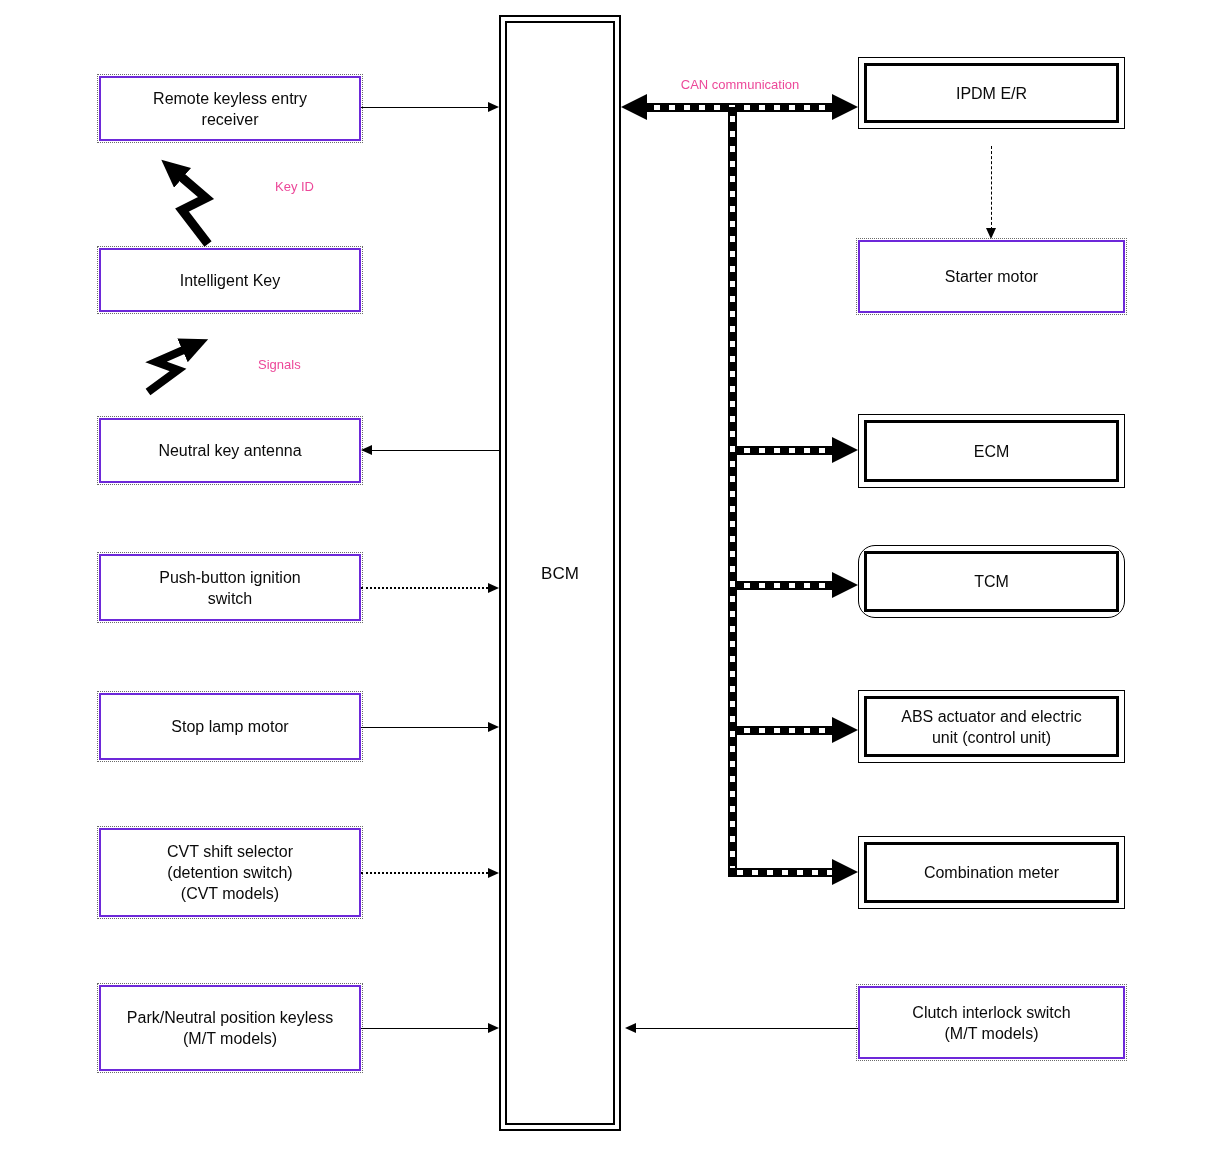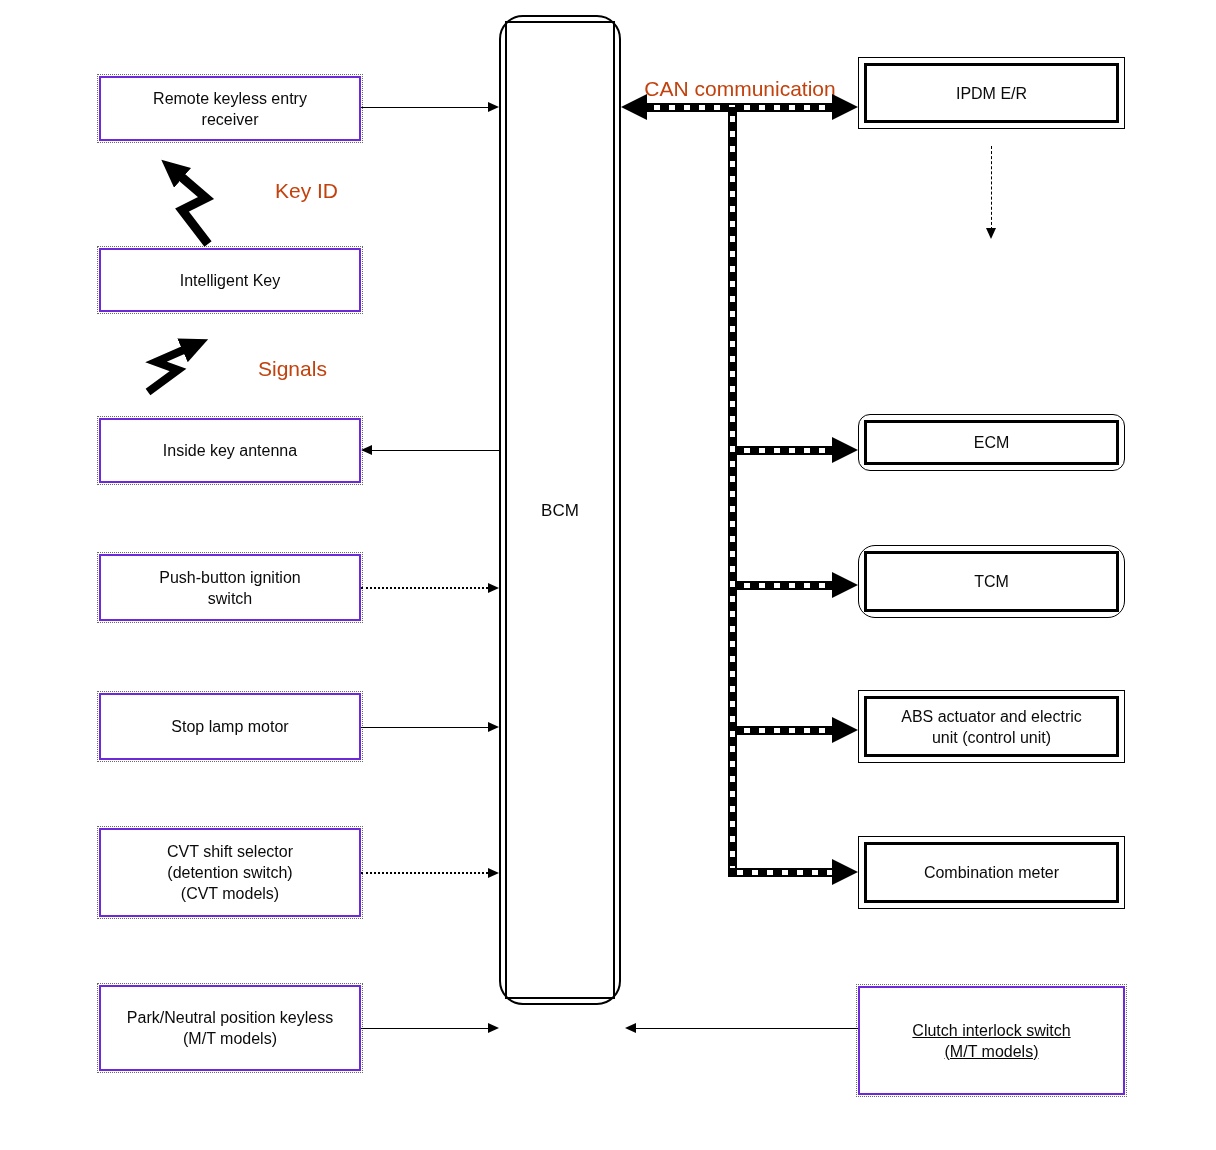--- a/index.html
+++ b/index.html
@@ -13,21 +13,21 @@
   .box-label { white-space:pre-line; text-align:center; font-size:16px; line-height:21px; color:#0a0a0a; }
   .single { border:2px solid #6d28d9; outline:1px dotted #6a6a6a; outline-offset:1px; }
   .double { border:1px solid #000; padding:5px; }
   .double .inner { box-sizing:border-box; width:100%; height:100%;
                    border:3px solid #000; display:flex; align-items:center; justify-content:center; }
   .bcm-outer { position:absolute; box-sizing:border-box; border:2px solid #000; padding:4px; background:#fff; }
   .bcm-inner { box-sizing:border-box; width:100%; height:100%; border:2px solid #000;
                display:flex; align-items:center; justify-content:center; }
   .bcm-inner .box-label { font-size:17px; }
   
-  .free-label { position:absolute; font-size:21px; color:#c2410c; white-space:nowrap; }
+  .free-label { position:absolute; font-size:13px; color:#ec4899; white-space:nowrap; }
   
   .hline { position:absolute; height:0; border-top:1px solid #000; }
   .hline.dotted { border-top:2px dotted #000; }
   .vline-dashed { position:absolute; width:0; border-left:1px dashed #000; }
   .ah-right { position:absolute; width:0; height:0;
               border-left:11px solid #000; border-top:5px solid transparent; border-bottom:5px solid transparent; }
   .ah-left  { position:absolute; width:0; height:0;
               border-right:11px solid #000; border-top:5px solid transparent; border-bottom:5px solid transparent; }
   .ah-down  { position:absolute; width:0; height:0;
               border-top:11px solid #000; border-left:5px solid transparent; border-right:5px solid transparent; }
@@ -40,35 +40,35 @@
                   border-right:26px solid #000; border-top:13px solid transparent; border-bottom:13px solid transparent; }
   .can-ah-right { position:absolute; width:0; height:0;
                   border-left:26px solid #000; border-top:13px solid transparent; border-bottom:13px solid transparent; }
   .bolt { position:absolute; }
 </style>
 </head>
 <body>
 
 <div class="canvas">
 
-  <div class="bcm-outer" style="left:499px; top:15px; width:122px; height:990px;border-radius:24px;">
+  <div class="bcm-outer" style="left:499px; top:15px; width:122px; height:1116px;">
     <div class="bcm-inner">
       <div class="box-label">BCM</div>
     </div>
   </div>
 
   <div class="box single" style="left:99px; top:76px;  width:262px; height:65px;">
     <div class="box-label">Remote keyless entry
 receiver</div>
   </div>
   <div class="box single" style="left:99px; top:248px; width:262px; height:64px;">
     <div class="box-label">Intelligent Key</div>
   </div>
   <div class="box single" style="left:99px; top:418px; width:262px; height:65px;">
-    <div class="box-label">Inside key antenna</div>
+    <div class="box-label">Neutral key antenna</div>
   </div>
   <div class="box single" style="left:99px; top:554px; width:262px; height:67px;">
     <div class="box-label">Push-button ignition
 switch</div>
   </div>
   <div class="box single" style="left:99px; top:693px; width:262px; height:67px;">
     <div class="box-label">Stop lamp motor</div>
   </div>
   <div class="box single" style="left:99px; top:828px; width:262px; height:89px;">
     <div class="box-label">CVT shift selector
@@ -78,42 +78,45 @@
   <div class="box single" style="left:99px; top:985px; width:262px; height:86px;">
     <div class="box-label">Park/Neutral position keyless
 (M/T models)</div>
   </div>
 
   <div class="box double" style="left:858px; top:57px; width:267px; height:72px;">
     <div class="inner">
       <div class="box-label">IPDM E/R</div>
     </div>
   </div>
-  <div class="box double" style="left:858px; top:414px; width:267px; height:57px;border-radius:12px;">
+  <div class="box single" style="left:858px; top:240px; width:267px; height:73px;">
+    <div class="box-label">Starter motor</div>
+  </div>
+  <div class="box double" style="left:858px; top:414px; width:267px; height:74px;">
     <div class="inner">
       <div class="box-label">ECM</div>
     </div>
   </div>
   <div class="box double" style="left:858px; top:545px; width:267px; height:73px;border-radius:17px;">
     <div class="inner">
       <div class="box-label">TCM</div>
     </div>
   </div>
   <div class="box double" style="left:858px; top:836px; width:267px; height:73px;">
     <div class="inner">
       <div class="box-label">Combination meter</div>
     </div>
   </div>
   <div class="box double" style="left:858px; top:690px; width:267px; height:73px;">
     <div class="inner">
       <div class="box-label">ABS actuator and electric
 unit (control unit)</div>
     </div>
   </div>
-  <div class="box single" style="left:858px; top:986px; width:267px; height:109px;text-decoration:underline;">
+  <div class="box single" style="left:858px; top:986px; width:267px; height:73px;">
     <div class="box-label">Clutch interlock switch
 (M/T models)</div>
   </div>
 
   <div class="free-label" style="left:640px; top:77px; width:200px; text-align:center;">CAN communication</div>
   <div class="free-label" style="left:275px; top:179px;">Key ID</div>
   <div class="free-label" style="left:258px; top:357px;">Signals</div>
 
   <svg class="bolt" style="left:148px; top:146px;" width="72" height="104" viewBox="0 0 72 104">
     <defs>

